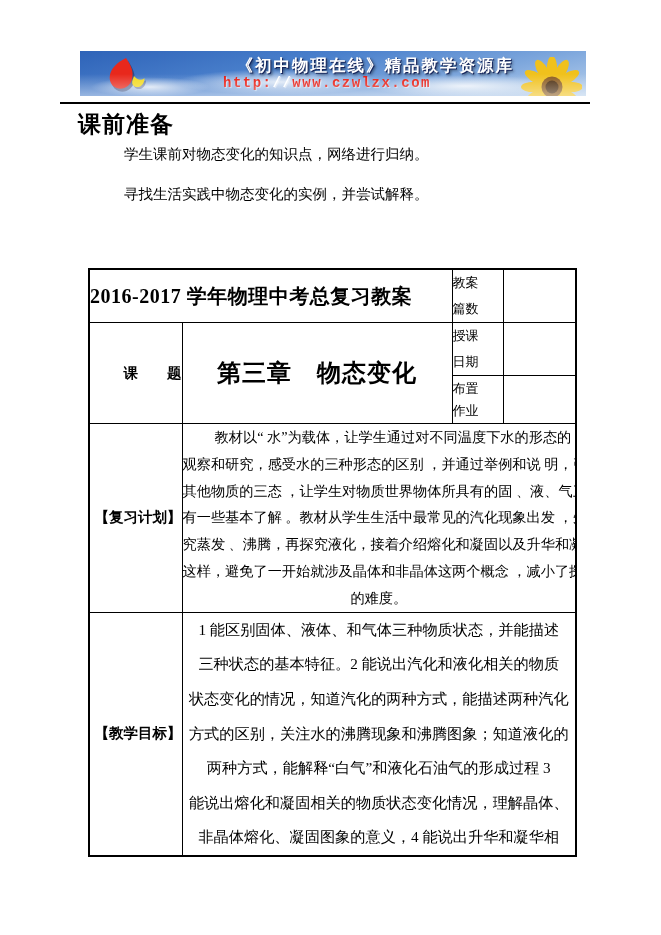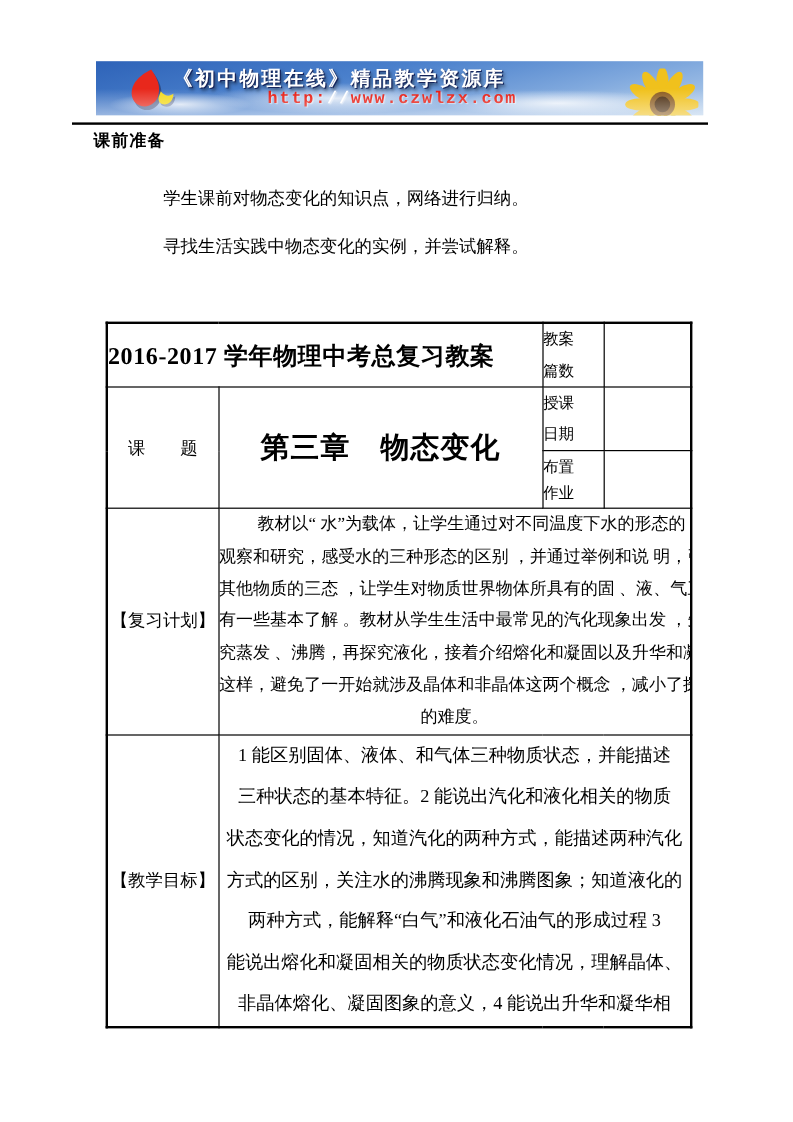--- a/index.html
+++ b/index.html
@@ -10,50 +10,50 @@
   .banner{position:absolute;left:80px;top:51px;width:506px;height:45px;overflow:hidden;
           background:linear-gradient(168deg,#2e63b8 0%,#4a80cc 38%,#7fa8dd 70%,#b9d1ec 100%);}
   .banner::after{content:"";position:absolute;left:0;right:0;bottom:0;height:22px;
           background:linear-gradient(to top,rgba(255,255,255,.45),rgba(255,255,255,0));}
   .cloud{position:absolute;border-radius:50%;
           background:radial-gradient(ellipse at center,rgba(255,255,255,.8),rgba(255,255,255,0) 70%);}
   .c1{left:95px;top:18px;width:210px;height:26px;}
   .c2{left:285px;top:24px;width:200px;height:22px;}
   .c3{left:10px;top:26px;width:120px;height:20px;}
   .logo-svg{position:absolute;left:20px;top:4px;}
-  .banner-title{position:absolute;left:64px;right:72px;top:4px;text-align:left;
+  .banner-title{position:absolute;left:64px;right:72px;top:4px;text-align:right;
           font-family:Liberation Mono, monospace;font-weight:bold;
           font-size:16.5px;letter-spacing:2px;color:#ffffff;white-space:nowrap;
           text-shadow:1px 1px 0 #16255c,2px 2px 3px rgba(0,0,0,.55);}
   .banner-url{position:absolute;left:60px;right:72px;top:24px;text-align:center;
           font-family:"Liberation Mono","DejaVu Sans Mono",monospace;font-weight:bold;
           font-size:14px;letter-spacing:1.5px;color:#e8140a;white-space:nowrap;
           text-shadow:1px 1px 1px rgba(255,255,255,.55);}
   .banner-url .slash{color:#ffffff;}
   .sunflower-svg{position:absolute;right:4px;top:6px;}
 
   
   .rule{position:absolute;left:60px;top:102px;width:530px;height:2px;background:#000;}
-  .heading{position:absolute;left:78px;top:109px;margin:0;font-size:14px;font-weight:bold;
+  .heading{position:absolute;left:78px;top:109px;margin:0;font-size:23px;font-weight:bold;
           font-family:"Liberation Sans","DejaVu Sans",sans-serif;letter-spacing:1px;}
-  .body-line{position:absolute;margin:12px;font-size:14.5px;line-height:17px;white-space:nowrap;}
+  .body-line{position:absolute;margin:0;font-size:14.5px;line-height:17px;white-space:nowrap;}
   .bl1{left:95px;top:146px;}
   .bl2{left:95px;top:186px;}
   .bl3{left:61px;top:200px;}
 
   
   table.lesson{position:absolute;left:88px;top:268px;width:489px;table-layout:fixed;
           border-collapse:collapse;border:2px solid #000;}
   table.lesson td{border:1px solid #000;padding:0;vertical-align:middle;overflow:hidden;}
   .title-cell{font-size:20px;font-weight:bold;text-align:left;letter-spacing:.5px;}
   .subject-cell{font-size:24px;font-weight:bold;text-align:center;letter-spacing:1px;}
   .label-sm{font-size:13px;font-weight:normal;text-align:left;
           white-space:pre-line;line-height:26px;}
   .label-sm.tight{line-height:22px;}
-  .label-md{font-size:14.5px;font-weight:normal;text-align:center;white-space:nowrap;}
+  .label-md{font-size:14.5px;font-weight:bold;text-align:right;white-space:nowrap;}
   .para-cell{vertical-align:top;white-space:pre;text-align:center;font-family:Liberation Serif, serif;}
   .para-review{font-size:14.2px;line-height:26.8px;padding:3px 2px 0 10px;}
   .para-objectives{font-size:15.2px;line-height:34.6px;padding:3px 2px 0 9px;}
 </style>
 </head>
 <body>
 
 <div class="page">
 
   <div class="banner">

